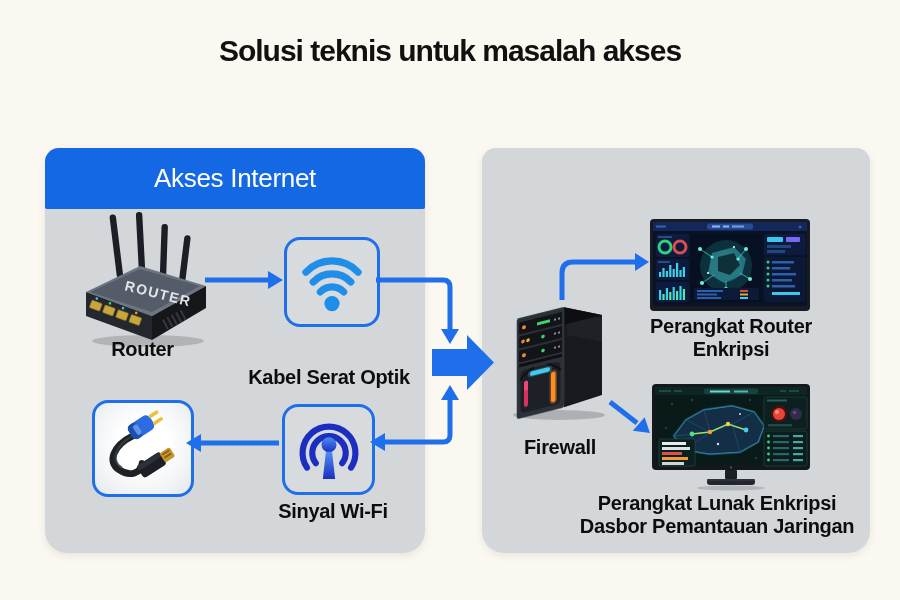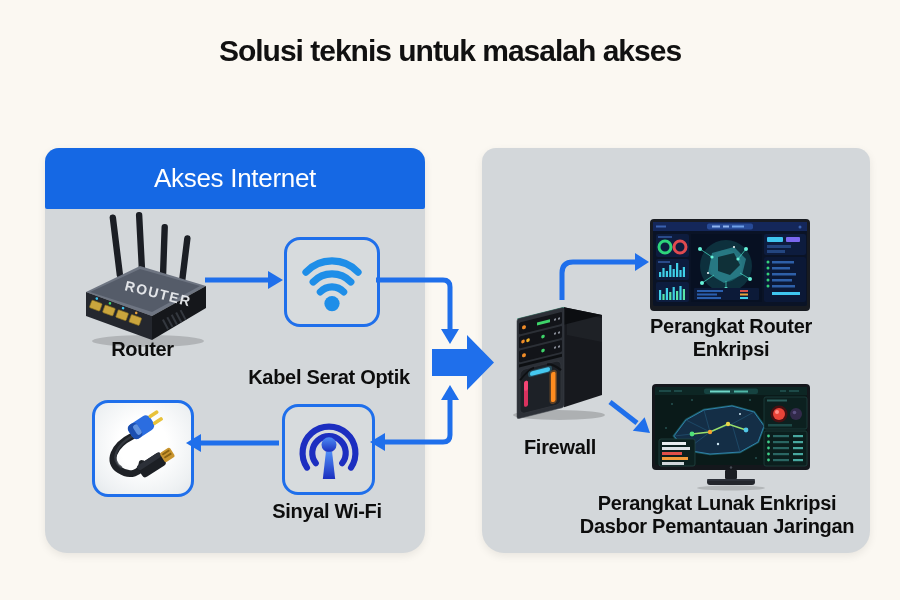--- a/index.html
+++ b/index.html
@@ -30,21 +30,21 @@
   .connectors{position:absolute;left:0;top:0;width:900px;height:600px;pointer-events:none;}
   .conn{stroke:var(--arrow-blue);stroke-width:5;fill:none;}
   .conn-fill{fill:var(--arrow-blue);stroke:none;}
   
   .router-fig{left:23px;top:60px;width:155px;height:140px;}
   .router-label{left:25px;top:190px;width:145px;}
   .fiber-box{left:239px;top:89px;width:90px;height:84px;}
   .fiber-label{left:174px;top:182px;width:220px;margin-top:36px;}
   .plug-box{left:47px;top:252px;width:96px;height:91px;}
   .wifi-box{left:237px;top:256px;width:87px;height:85px;}
-  .wifi-label{left:192px;top:352px;width:180px;}
+  .wifi-label{left:198px;top:352px;width:180px;}
   
   .firewall-fig{left:23px;top:139px;width:112px;height:135px;}
   .firewall-label{left:18px;top:276px;width:120px;margin-top:12px;}
   .monitor-top-fig{left:168px;top:71px;width:160px;height:92px;}
   .enc-label{left:149px;top:167px;width:200px;}
   .monitor-bottom-fig{left:170px;top:236px;width:158px;height:108px;}
   .dash-label{left:90px;top:344px;width:290px;}
 </style>
 </head>
 <body>

